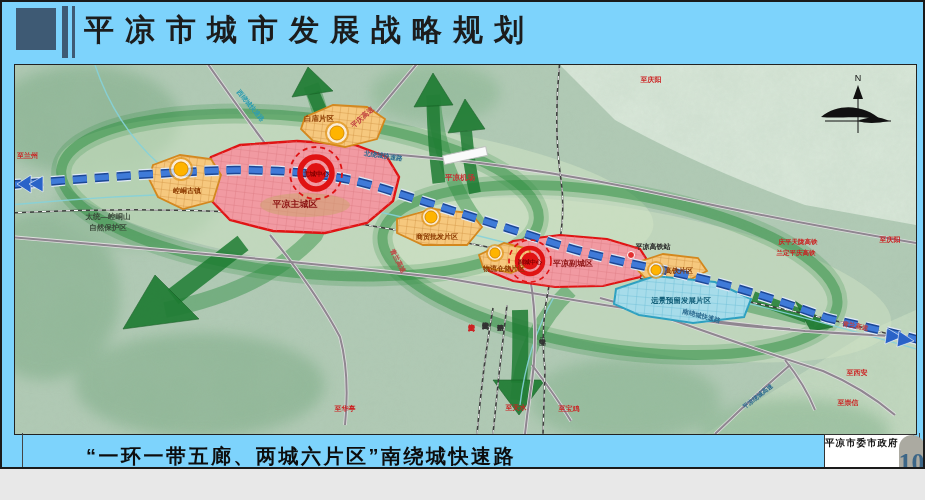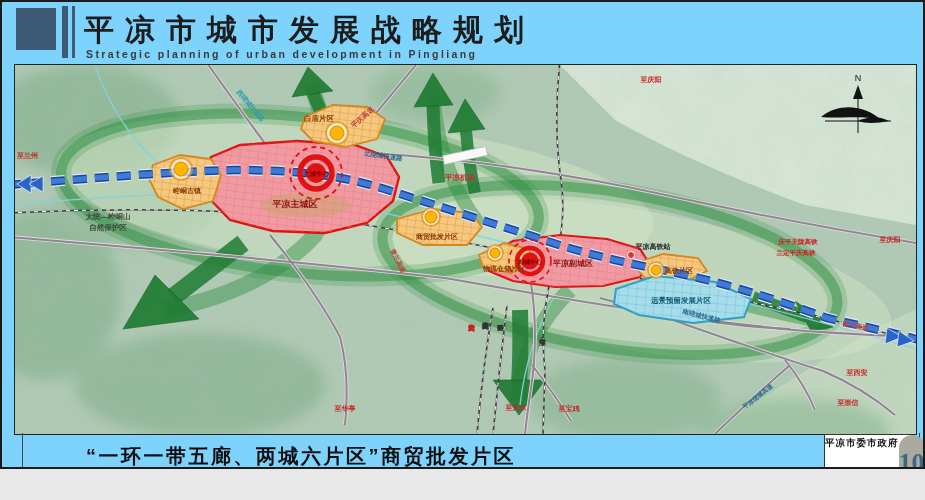--- a/index.html
+++ b/index.html
@@ -55,21 +55,20 @@
 </style>
 </head>
 <body>
 
 <div class="page">
 
   <div class="logo-square"></div>
   <div class="bar1"></div>
   <div class="bar2"></div>
   <div class="main-title">平凉市城市发展战略规划</div>
-  <div class="sub-title">Strategic planning of urban development in Pingliang</div>
 
   <div class="map-frame">
   <svg width="901" height="369" viewBox="0 0 901 369" xmlns="http://www.w3.org/2000/svg">
     <defs>
       <filter id="blur6" x="-40%" y="-40%" width="180%" height="180%">
             <feGaussianBlur stdDeviation="7"></feGaussianBlur>
           </filter>
       <filter id="noiseC">
             <feTurbulence type="fractalNoise" baseFrequency="0.025" numOctaves="3"></feTurbulence>
         <feColorMatrix type="matrix" values="0 0 0 0 0.38  0 0 0 0 0.52  0 0 0 0 0.40  0 0 0 0.35 0"></feColorMatrix>
@@ -305,19 +304,19 @@
         <text x="330" y="346" text-anchor="middle">至华亭</text>
         <text x="501" y="345" text-anchor="middle">至天水</text>
         <text x="554" y="346" text-anchor="middle">至宝鸡</text>
       </g>
     </g>
   </svg>
   </div>
 
   <div class="inner-line-left"></div>
   <div class="inner-line-right"></div>
-  <div class="caption">“一环一带五廊、两城六片区”商贸批发片区</div>
+  <div class="caption">“一环一带五廊、两城六片区”南绕城快速路</div>
   <div class="stamp-box">
     <div class="stamp-agency">平凉市委市政府</div>
     <div class="stamp-number">10</div>
   </div>
 
 </div>
 
 </body></html>

